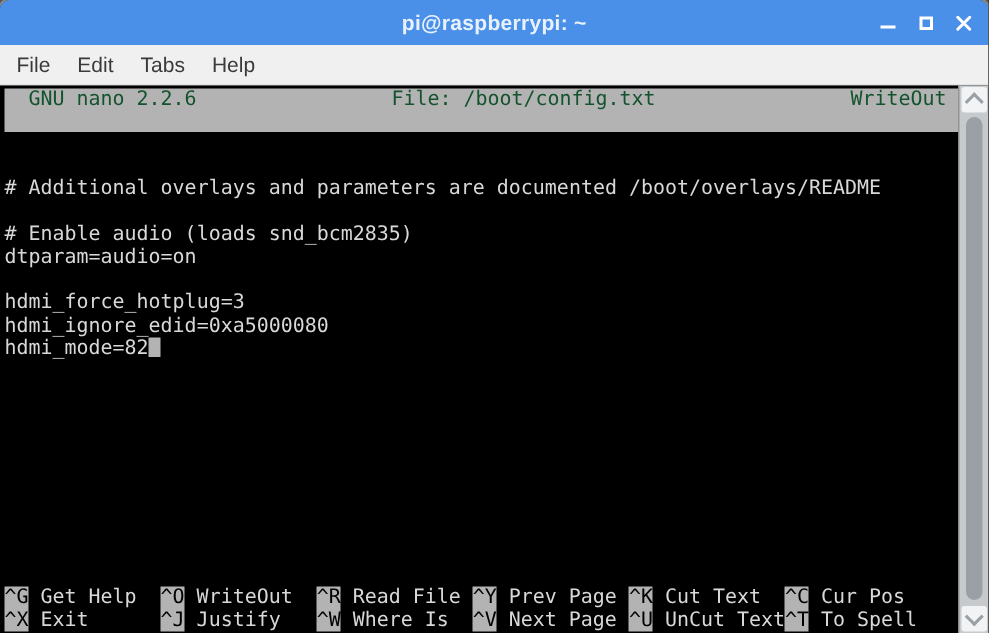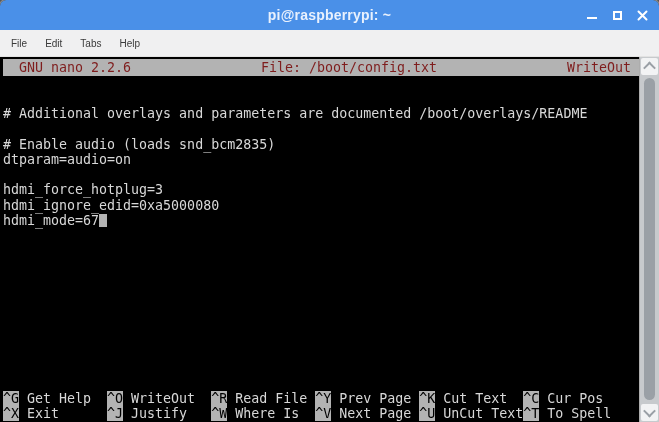--- a/index.html
+++ b/index.html
@@ -18,34 +18,34 @@
   .win-controls{position:absolute;right:10px;top:0;height:30px;display:flex;align-items:center;gap:11px;}
   .wc{width:14px;height:14px;display:flex;align-items:center;justify-content:center;cursor:default;}
   .wc-min .bar{width:10px;height:2px;background:#fff;margin-top:6px;}
   .wc-max .box{width:9px;height:9px;border:2px solid #fff;box-sizing:border-box;}
   .wc-close svg{display:block;}
   
   .menubar{
     height:27px;background:#f0f0f1;display:flex;align-items:center;
     padding-left:4px;border-bottom:1px solid #e2e2e2;box-sizing:border-box;
   }
-  .menu-item{color:#3a3a3a;font-size:10px;padding:3px 7px;margin-right:4px;}
+  .menu-item{color:#3a3a3a;font-size:14px;padding:3px 7px;margin-right:4px;}
   
   .terminal{
     height:365px;background:#000;display:flex;flex-direction:row;box-sizing:border-box;
   }
   .screen{
     flex:1;display:flex;flex-direction:column;overflow:hidden;
     padding:2px 0 1px 3px;
     font-family:"DejaVu Sans Mono","Liberation Mono",monospace;
     font-size:13.3px;line-height:15.2px;color:#d8d8d8;
   }
   .nano-header{
-    height:17px;background:#b3b3b3;color:#7f1d1d;
-    display:flex;justify-content:space-between;white-space:pre;align-items:center;
+    height:29px;background:#b3b3b3;color:#14532d;
+    display:flex;justify-content:space-between;white-space:pre;
   }
   .nano-header .h-left{margin-left:2ch;}
   .nano-header .h-right{margin-right:1ch;}
   .tline{height:15.2px;white-space:pre;}
   .cursor{display:inline-block;width:1ch;height:13px;background:#b3b3b3;margin-bottom:-2px;}
   .spacer{flex:1;}
   .sc-row{height:15.2px;white-space:pre;}
   .sc-item{display:inline-block;width:13ch;vertical-align:top;}
   .sc-key{background:#b3b3b3;color:#000;}
   .sc-label{margin-left:1ch;}
@@ -107,21 +107,21 @@
       <div>
           <div class="tline"><span></span></div>
           <div class="tline"><span></span></div>
           <div class="tline"><span># Additional overlays and parameters are documented /boot/overlays/README</span></div>
           <div class="tline"><span></span></div>
           <div class="tline"><span># Enable audio (loads snd_bcm2835)</span></div>
           <div class="tline"><span>dtparam=audio=on</span></div>
           <div class="tline"><span></span></div>
           <div class="tline"><span>hdmi_force_hotplug=3</span></div>
           <div class="tline"><span>hdmi_ignore_edid=0xa5000080</span></div>
-          <div class="tline"><span>hdmi_mode=67</span><span class="cursor"></span></div>
+          <div class="tline"><span>hdmi_mode=82</span><span class="cursor"></span></div>
         </div>
       <div class="spacer"></div>
       <div class="sc-row"><span class="sc-item"><span class="sc-key">^G</span><span class="sc-label">Get Help</span></span><span class="sc-item"><span class="sc-key">^O</span><span class="sc-label">WriteOut</span></span><span class="sc-item"><span class="sc-key">^R</span><span class="sc-label">Read File</span></span><span class="sc-item"><span class="sc-key">^Y</span><span class="sc-label">Prev Page</span></span><span class="sc-item"><span class="sc-key">^K</span><span class="sc-label">Cut Text</span></span><span class="sc-item"><span class="sc-key">^C</span><span class="sc-label">Cur Pos</span></span></div>
       <div class="sc-row"><span class="sc-item"><span class="sc-key">^X</span><span class="sc-label">Exit</span></span><span class="sc-item"><span class="sc-key">^J</span><span class="sc-label">Justify</span></span><span class="sc-item"><span class="sc-key">^W</span><span class="sc-label">Where Is</span></span><span class="sc-item"><span class="sc-key">^V</span><span class="sc-label">Next Page</span></span><span class="sc-item"><span class="sc-key">^U</span><span class="sc-label">UnCut Text</span></span><span class="sc-item"><span class="sc-key">^T</span><span class="sc-label">To Spell</span></span></div>
     </div>
     <div class="scrollbar">
       <div class="sb-btn sb-up">
           <div class="chev"></div>
         </div>
       <div class="sb-thumb"></div>

